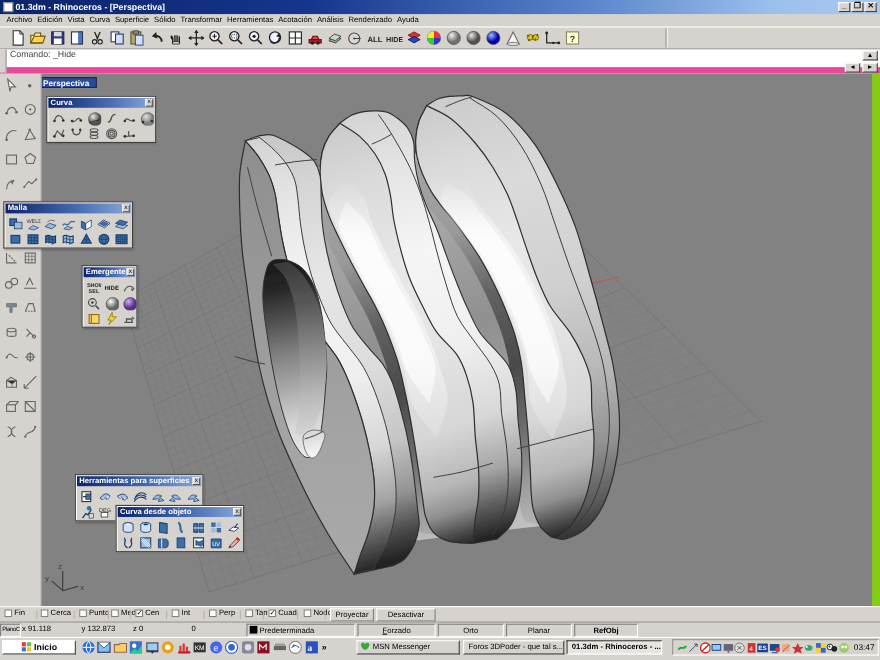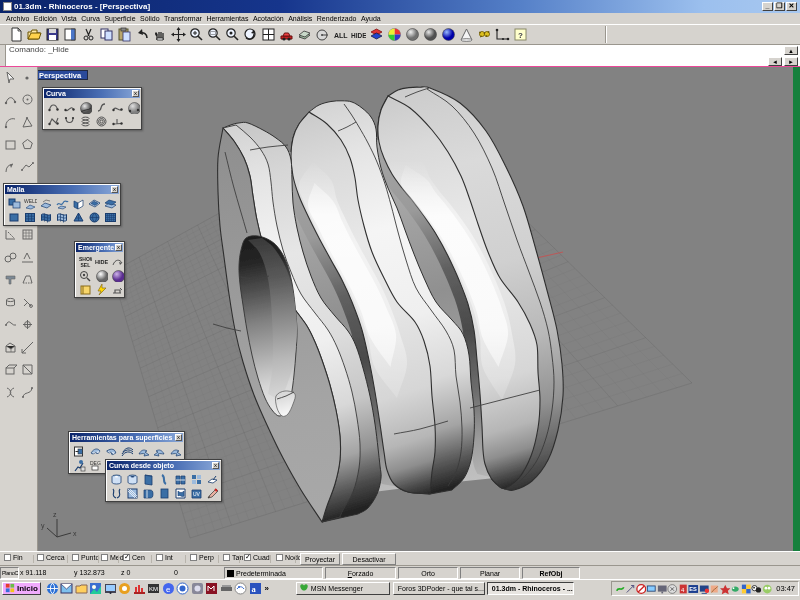--- a/index.html
+++ b/index.html
@@ -2,44 +2,44 @@
 <html><head><meta charset="utf-8"><style>
 *{margin:0;padding:0;box-sizing:border-box}
 body{width:800px;height:600px;overflow:hidden;font-family:"Liberation Sans",sans-serif;background:#d6d3ce;filter:blur(0.38px)}
 .titlebar{height:13px;background:linear-gradient(90deg,#0a246a 0%,#16358c 35%,#5580c8 65%,#9cc0ee 88%,#a8c8f0 100%);display:flex;align-items:center;color:#fff;font-size:8px;font-weight:bold;padding-left:2px}
 .tbicon{width:9px;height:9px;margin-right:2px;margin-left:1px;background:#fff;border:1px solid #888;display:inline-block;flex:none}
 .winbtns{margin-left:auto;display:flex;gap:1px;padding-right:3px}
 .wb{width:11px;height:9px;background:#d6d3ce;border:1px solid;border-color:#fff #404040 #404040 #fff;font-size:7px;line-height:6px;text-align:center;color:#000;font-weight:bold}
 .menubar{height:11px;display:flex;align-items:center;font-size:7px;color:#000;padding-left:6px;gap:4.5px;background:#d6d3ce}
 .toolbar{height:21px;background:#d6d3ce;border-top:1px solid #fff;border-bottom:1px solid #9a968e;display:flex;align-items:center;padding-left:7px}
 .tbi{width:18px;height:17px;display:inline-flex;align-items:center;justify-content:center}
-.cmdarea{height:22px;background:#fff;position:relative;border-bottom:1px solid #ec4899}
+.cmdarea{height:22px;background:#fff;position:relative;border-bottom:6px solid #ec4899}
 .cmd1{font-size:8px;color:#444;padding-left:9px;height:9px;line-height:10px}
 .cmd2{position:absolute;left:8px;right:8px;top:10px;height:11px;border:1px solid #333;font-size:8px;font-weight:bold;line-height:10px;padding-left:2px}
 .caret{display:inline-block;width:1px;height:9px;background:#000;vertical-align:middle;margin-left:1px}
 .spin{position:absolute;right:0px;top:0px;width:14px;height:9px;background:#d6d3ce;border:1px solid;border-color:#fff #404040 #404040 #fff;font-size:6px;text-align:center;line-height:8px}
-.main{position:relative;height:484px;background:#15803d}
+.main{position:relative;height:484px;background:#84cc16}
 .lefttb{position:absolute;left:0;top:0;width:38px;height:484px;background:#d6d3ce;border-right:1px solid #9a968e;padding:2px 0 0 2px;z-index:1;line-height:16px;font-size:0}
 .lti{width:17px;height:16px;display:inline-flex;align-items:center;justify-content:center;opacity:0.8}
 .viewport{position:absolute;left:38px;top:0;width:755px;height:484px}
 .vplabel{position:absolute;left:-3px;top:3px;background:#2a4a9a;border:1px solid #202840;color:#fff;font-size:7.5px;font-weight:bold;padding:0px 6px 1px 3px;height:10px;line-height:9px}
 .palette{position:absolute;background:#d6d3ce;border:1px solid #404040;box-shadow:inset 1px 1px 0 #fff, 1px 1px 2px rgba(0,0,0,0.3);z-index:5}
 .ptitle{height:9px;background:linear-gradient(90deg,#0a246a,#4a6fb5 60%,#8aa8d8);color:#fff;font-size:7px;font-weight:bold;line-height:9px;padding-left:2px;position:relative;margin:1px}
 .px{position:absolute;right:1px;top:1px;width:7px;height:7px;background:#d6d3ce;border:1px solid;border-color:#fff #555 #555 #fff;font-size:6px;line-height:5px;text-align:center;color:#000;font-weight:normal}
 .pbody{padding:1px 2px;line-height:14px;white-space:nowrap;font-size:0}
 .pi{width:16px;height:14px;display:inline-flex;align-items:center;justify-content:center;vertical-align:top}
 .osnap{height:14px;background:#d6d3ce;border-top:1px solid #fff;position:relative;font-size:7px}
 .osnap label{position:absolute;top:2px;display:flex;align-items:center;gap:2px}
 .cb{width:7px;height:7px;background:#fff;border:1px solid #808080;display:inline-block;position:relative;flex:none}
 .cb.ck:after{content:"\2713";position:absolute;left:0px;top:-2px;font-size:7px;color:#000}
 .btnflat{position:absolute;top:1px;border:1px solid;border-color:#fff #808080 #808080 #fff;height:12px;line-height:11px;background:#d6d3ce;text-align:center}
 .statusrow{height:14px;background:#d6d3ce;position:relative;font-size:7px;border-top:1px solid #9a968e}
 .scell{position:absolute;top:1px;border:1px solid;border-color:#808080 #fff #fff #808080;height:12px;line-height:11px;padding:0 2px;white-space:nowrap;overflow:hidden}
 .taskbar{height:17px;background:#d6d3ce;border-top:1px solid #fff;display:flex;align-items:center;padding-left:2px;position:relative}
-.startbtn{height:13px;border:1px solid;border-color:#fff #404040 #404040 #fff;background:#f0abfc;display:flex;align-items:center;font-weight:bold;font-size:8px;padding:0 2px;gap:2px}
+.startbtn{height:13px;border:1px solid;border-color:#fff #404040 #404040 #fff;background:#ffffff;display:flex;align-items:center;font-weight:bold;font-size:8px;padding:0 16px;gap:2px}
 .qli{width:14.5px;height:13px;display:inline-flex;align-items:center;justify-content:center;flex:none}
 .tri{width:10.5px;height:12px;display:inline-flex;align-items:center;justify-content:center;flex:none}
 .taskbtn{height:13px;border:1px solid;border-color:#fff #404040 #404040 #fff;background:#d6d3ce;font-size:7px;display:flex;align-items:center;padding:0 2px;gap:2px;margin-left:2px;white-space:nowrap;overflow:hidden;flex:none}
 .taskbtn.active{border-color:#404040 #fff #fff #404040;background:#e8e5e1;font-weight:bold}
 .tray{position:absolute;right:1px;top:1px;display:flex;align-items:center;border:1px solid;border-color:#9a968e #fff #fff #9a968e;height:15px;padding:0 3px}
 .clock{font-size:7.5px;margin-left:4px}
 .flag{display:inline-block;width:10px;height:10px}
 </style></head>
 <body>
 <div class="titlebar"><span class="tbicon"></span>01.3dm - Rhinoceros - [Perspectiva]<span class="winbtns">

